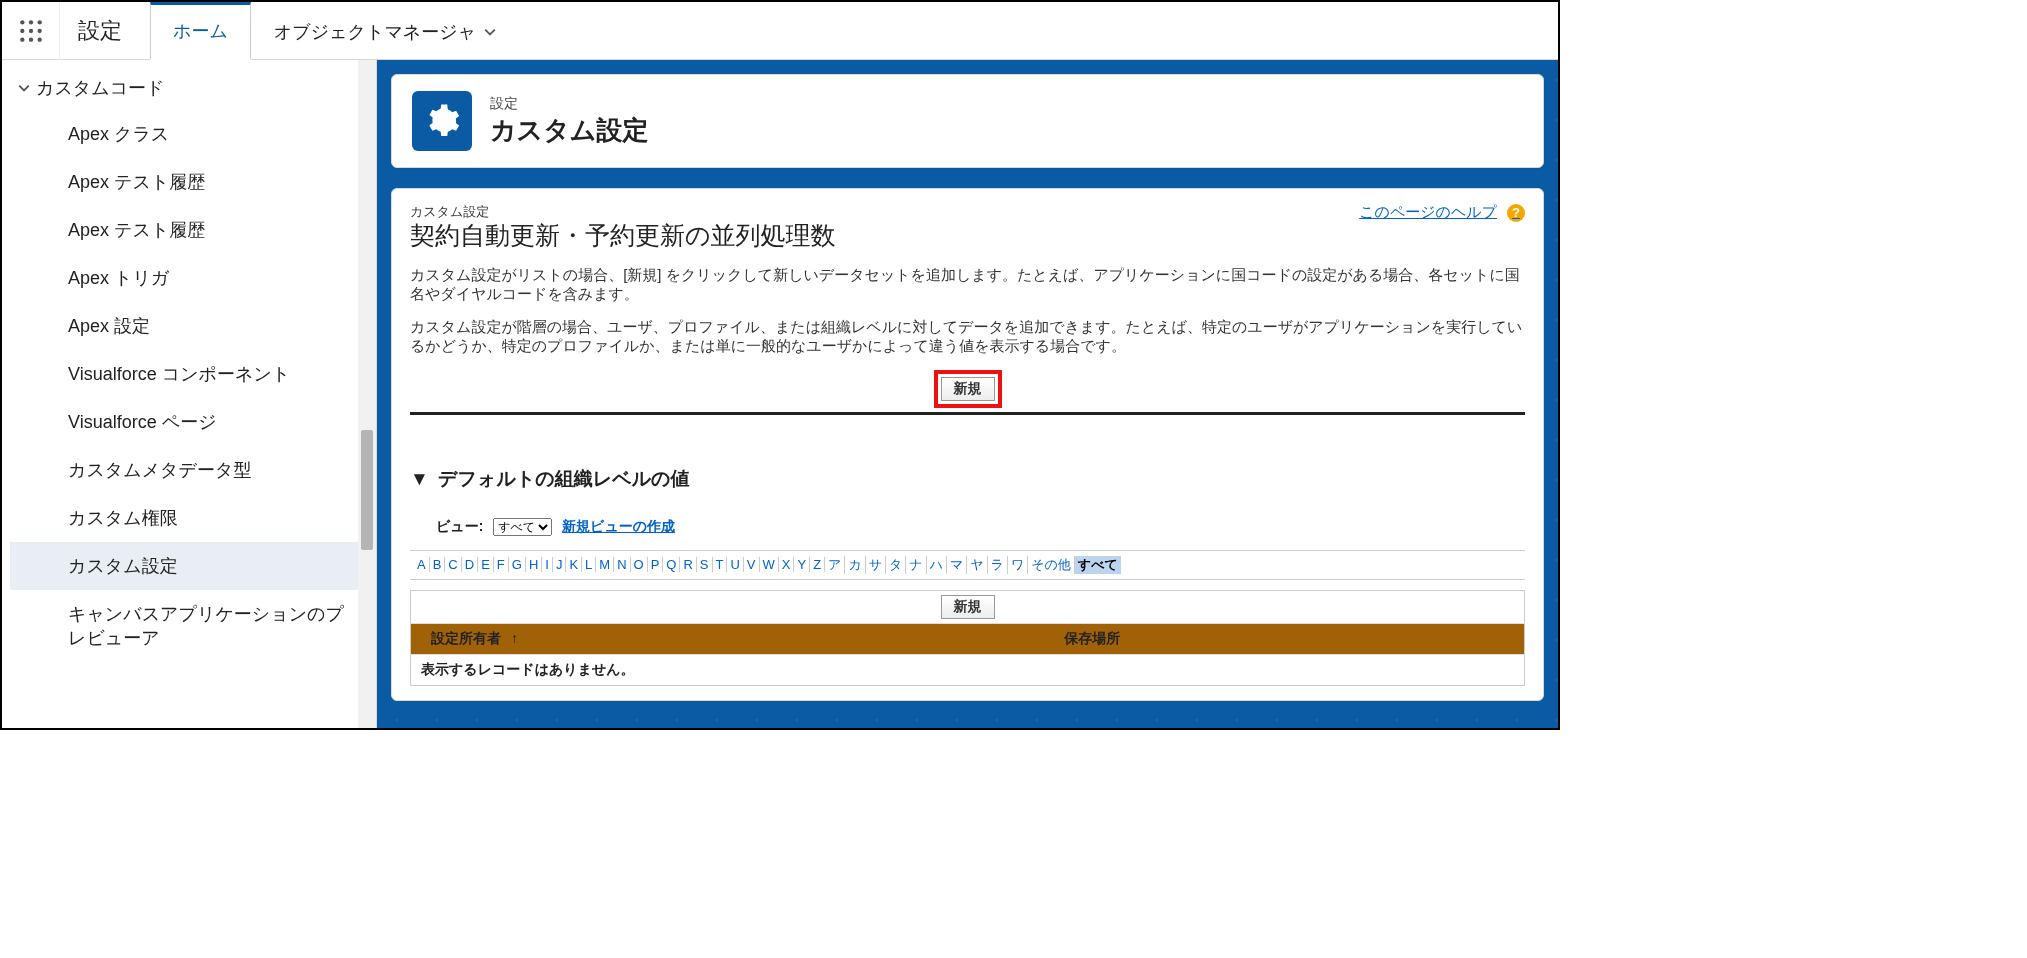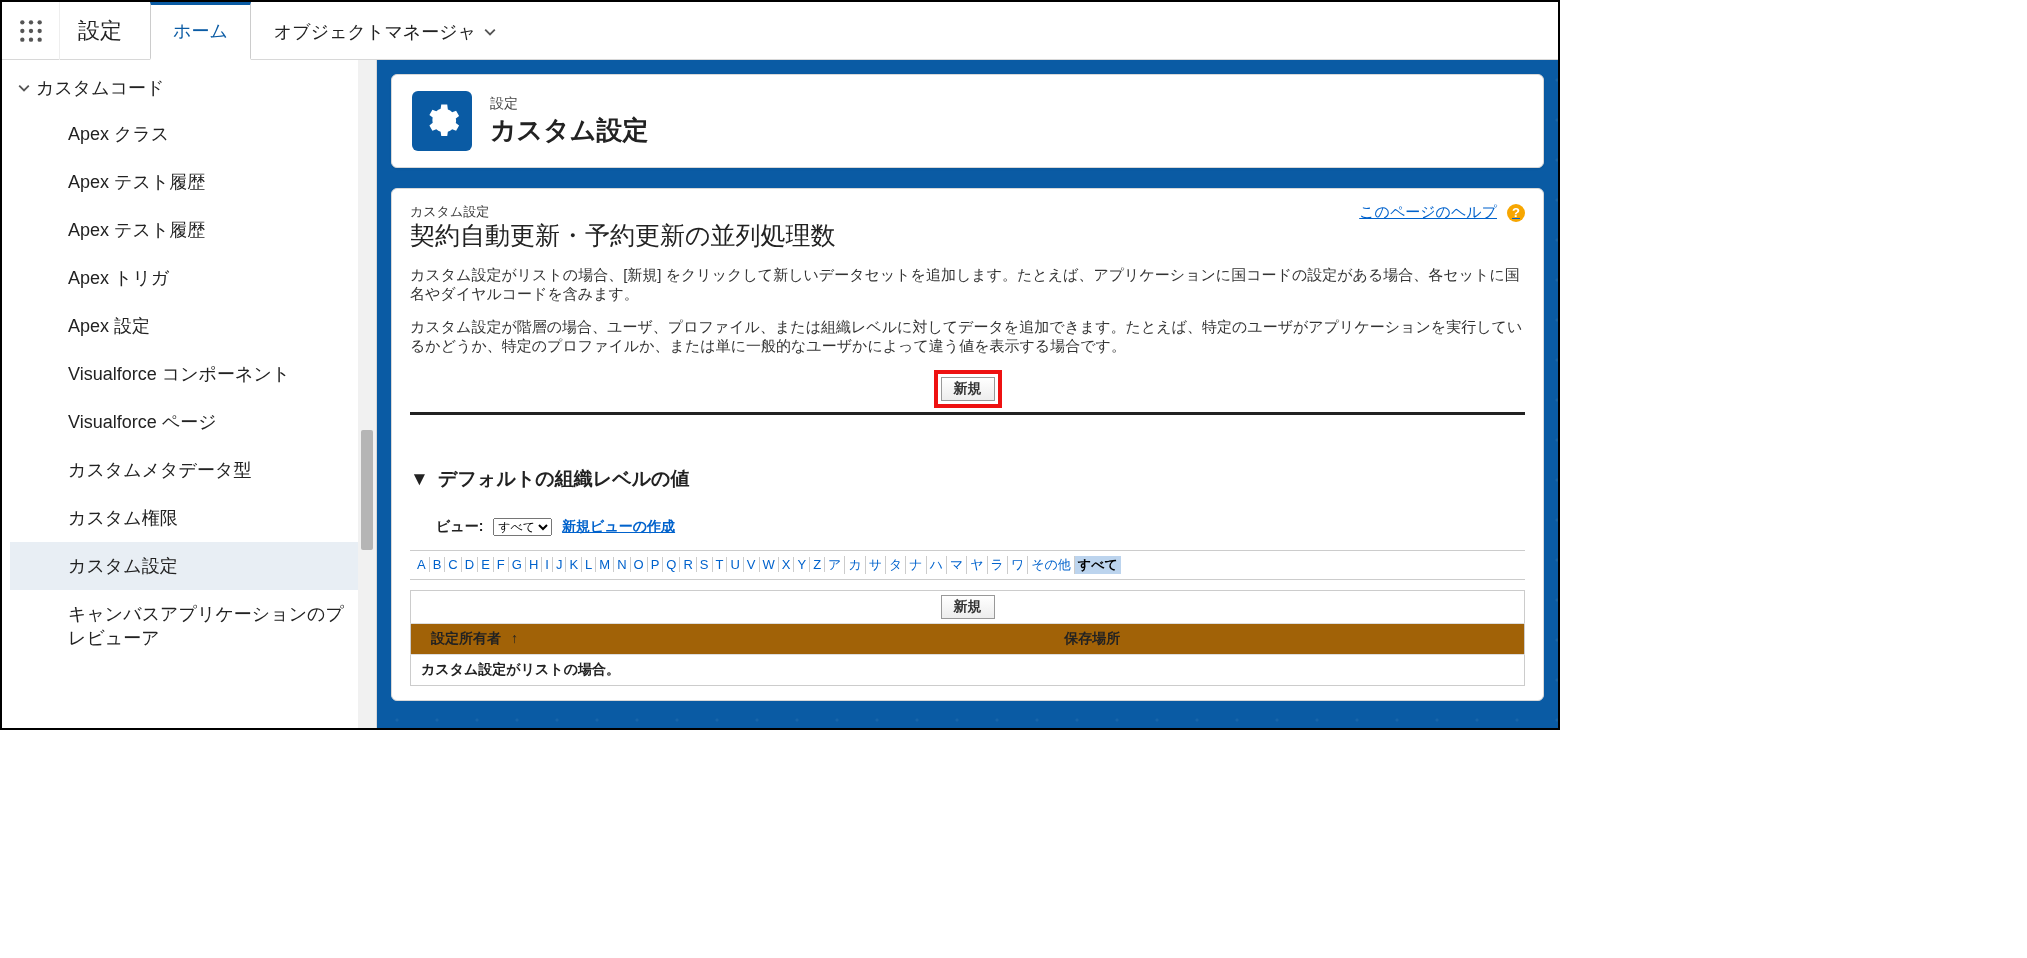--- a/index.html
+++ b/index.html
@@ -188,21 +188,21 @@
             <tr>
               <th>
                 <span>設定所有者</span>
                 <span class="sort-arrow">↑</span>
               </th>
               <th>
                 <span>保存場所</span>
               </th>
             </tr>
             <tr>
-                  <td class="msg" colspan="2">カスタム設定がリストの場合。</td>
+                  <td class="msg" colspan="2">表示するレコードはありません。</td>
                 </tr>
           </tbody>
             </table>
         </div>
       </div>
     </div>
   </div>
 </div>
 
 </body></html>

